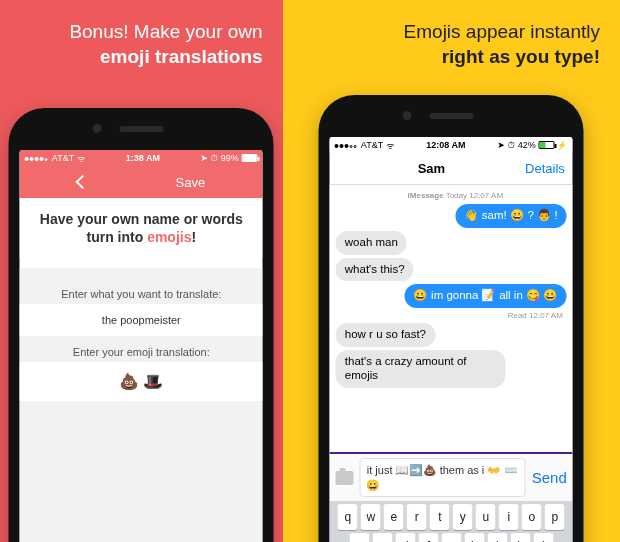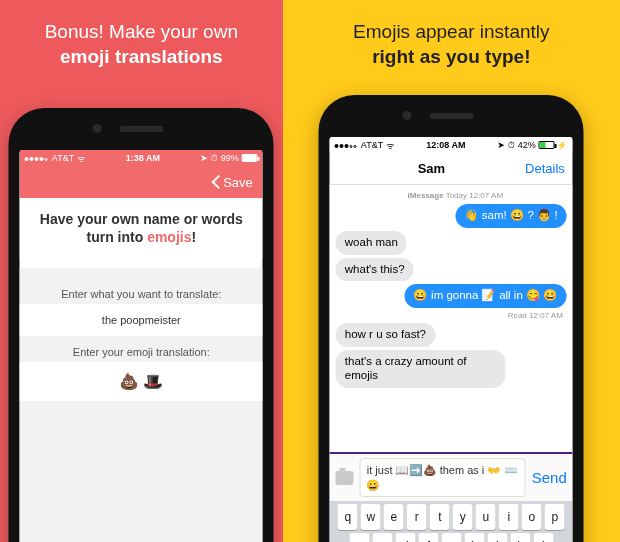--- a/index.html
+++ b/index.html
@@ -1,35 +1,35 @@
 <!DOCTYPE html>
 <html><head>
 <meta charset="utf-8">
 <style>
   * { box-sizing: border-box; margin: 0; padding: 0; }
   body { width: 620px; height: 542px; display: flex; font-family: -apple-system, "Helvetica Neue", Arial, sans-serif; overflow: hidden; background:#fff;}
   .panel { height: 542px; position: relative; overflow: hidden; }
   .panel-left { width: 310px; background: #ee5a5c; }
   .panel-right { width: 370px; background: #ffca1a; }
-  .headline { text-align: center; color: #fff; font-size: 19px; line-height: 1.3; padding: 20px 20px 0 20px; font-weight: 400;}
+  .headline { text-align: right; color: #fff; font-size: 19px; line-height: 1.3; padding: 20px 20px 0 20px; font-weight: 400;}
   .headline b { font-weight: 800; }
   .panel-right .headline { color: #222; }
   .phone { position: absolute; left: 50%; transform: translateX(-50%); width: 265px; height: 540px; background: #111; border-radius: 36px; box-shadow: 0 6px 20px rgba(0,0,0,0.25); }
   .panel-left .phone { top: 108px; }
   .panel-right .phone { top: 95px; }
   .phone::before { content:""; position:absolute; top:18px; left:50%; transform:translateX(-50%); width:44px; height:6px; background:#2a2a2a; border-radius:3px;}
   .phone::after { content:""; position:absolute; top:16px; left:84px; width:9px; height:9px; background:#2a2a2a; border-radius:50%;}
   .screen { position: absolute; top: 42px; left: 11px; right: 11px; height: 430px; background: #fff; border-radius: 3px; overflow: hidden; display:flex; flex-direction:column;}
   .statusbar { height: 16px; font-size: 9px; display: flex; align-items: center; padding: 0 5px; background:#fff;}
   .panel-left .statusbar { color:#fff; background:#f16a6c;}
   .sb-left, .sb-right { display:flex; align-items:center; gap:3px;}
   .sb-center { flex:1; text-align:center; font-weight:600;}
   .dots span{ display:inline-block; width:4px; height:4px; border-radius:50%; background:currentColor; margin-right:1px;}
   .dots span.o{ background:transparent; border:0.5px solid currentColor; width:3px; height:3px;}
-  .navbar { height: 32px; display:flex; align-items:center; justify-content:flex-end; padding:0 10px; font-size:13px;}
+  .navbar { height: 32px; display:flex; align-items:center; justify-content:center; padding:0 10px; font-size:13px;gap:44px;}
   .panel-left .navbar { background:#f16a6c; color:#fff;}
   .arrow-left { width:10px; height:10px; border-left:2px solid currentColor; border-bottom:2px solid currentColor; transform:rotate(45deg);}
   .content-l { background:#fff; padding: 12px 12px; text-align:center;}
   .title-l { font-size:14px; font-weight:700; color:#333; line-height:1.3;}
   .title-l .em { color:#f16a6c;}
   .form { background:#f2f2f2; margin-top:10px; padding:10px 0; flex:1;}
   .label-l { font-size:11px; color:#555; text-align:center; margin:10px 0 4px;}
   .field { background:#fff; padding:10px 0; text-align:center; font-size:11px; color:#333;}
   .ios-nav { height:32px; border-bottom:1px solid #ddd; display:flex; align-items:center; padding:0 8px; font-size:13px; color:#0a7cff;}
   .ios-nav .arrow-left{ border-color:#0a7cff; margin-right:2px;}

